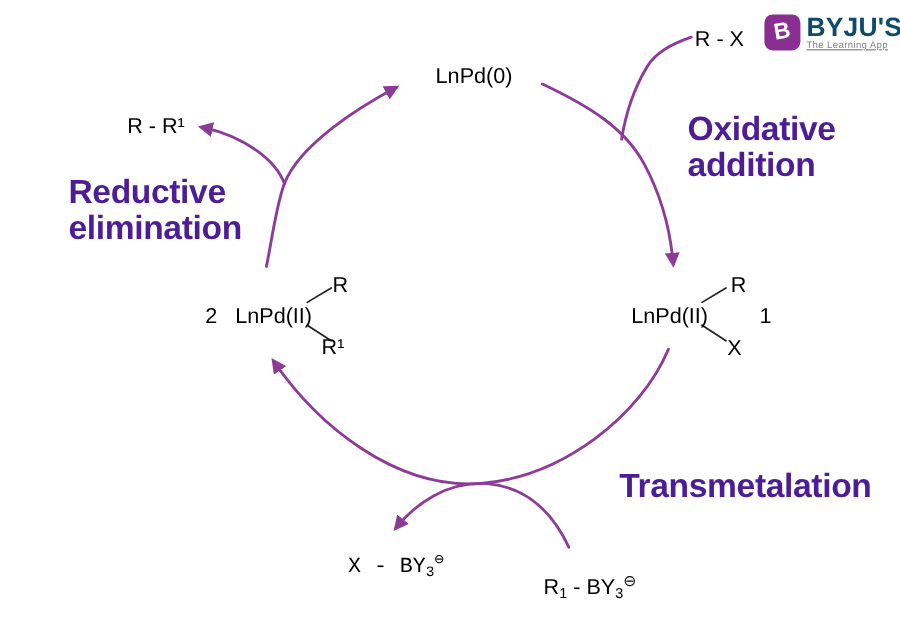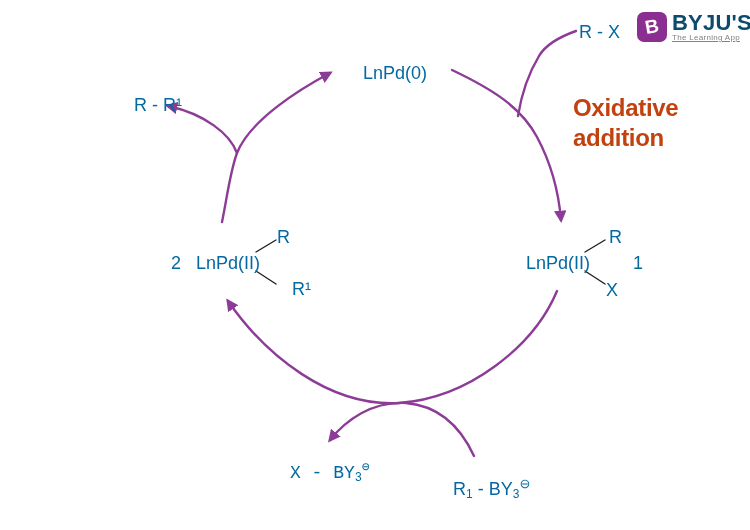--- a/index.html
+++ b/index.html
@@ -5,26 +5,26 @@
   html,body{margin:0;padding:0;background:#ffffff;}
   .canvas{
     position:relative;width:750px;height:530px;background:#ffffff;
     font-family:"Liberation Sans", sans-serif;overflow:hidden;
     -webkit-font-smoothing:antialiased;
   }
   svg.arrows{position:absolute;left:0;top:0;}
   .arrow{fill:none;stroke:#8c3c96;stroke-width:2.4;stroke-linecap:round;}
   .bond{fill:none;stroke:#231f20;stroke-width:1.4;stroke-linecap:round;}
   .formula{
-    position:absolute;font-size:18px;color:#0369a1;white-space:nowrap;line-height:20px;
+    position:absolute;font-size:18px;color:#000000;white-space:nowrap;line-height:20px;
   }
   .formula sub{font-size:12px;position:relative;top:3px;line-height:0;vertical-align:baseline;}
   .formula sup{font-size:13px;position:relative;top:-7px;line-height:0;vertical-align:baseline;}
   .steplabel{
-    position:absolute;font-size:24px;font-weight:bold;color:#c2410c;
+    position:absolute;font-size:28px;font-weight:bold;color:#4c1d95;
     line-height:30px;white-space:nowrap;letter-spacing:-0.3px;
   }
   .steplabel span{display:block;}
   .logo{position:absolute;left:637px;top:12px;display:flex;align-items:flex-start;}
   .logo-icon{
     width:30px;height:30px;background:#8b2e92;border-radius:7px;
     display:flex;align-items:center;justify-content:center;flex:0 0 auto;
   }
   .logo-icon span{
     color:#ffffff;font-weight:bold;font-size:19px;transform:rotate(-10deg);
@@ -58,46 +58,51 @@
 
     <path class="arrow" marker-end="url(#ah)" d="M 474,456 C 462,430 441,406 406,403 C 372,401 346,420 330,440"></path>
 
     <path class="bond" d="M 585,252 L 605,240"></path>
     <path class="bond" d="M 585,271 L 605,284"></path>
 
     <path class="bond" d="M 256,252 L 276,240"></path>
     <path class="bond" d="M 256,271 L 276,284"></path>
   </svg>
 
-  <div class="formula" style="left:363px;top:63px;">LnPd(0)</div>
+  <div class="formula" style="left:363px;top:53px;">LnPd(0)</div>
 
   <div class="formula" style="left:579px;top:22px;">R - X</div>
 
-  <div class="formula" style="left:106px;top:95px;margin-left:28px;">R - R¹</div>
+  <div class="formula" style="left:106px;top:95px;">R - R¹</div>
 
   <div class="formula" style="left:526px;top:253px;">LnPd(II)</div>
   <div class="formula" style="left:609px;top:227px;">R</div>
   <div class="formula" style="left:606px;top:280px;">X</div>
   <div class="formula" style="left:633px;top:253px;">1</div>
 
   <div class="formula" style="left:171px;top:253px;">2</div>
   <div class="formula" style="left:196px;top:253px;">LnPd(II)</div>
   <div class="formula" style="left:277px;top:227px;">R</div>
-  <div class="formula" style="left:292px;top:279px;">R¹</div>
+  <div class="formula" style="left:268px;top:279px;">R¹</div>
 
   <div class="formula" style="left:290px;top:463px;font-family:Liberation Mono, monospace;"><span>X - BY</span><sub>3</sub><sup>⊖</sup></div>
 
   <div class="formula" style="left:453px;top:463px;margin-top:16px;"><span>R</span><sub>1</sub><span> - BY</span><sub>3</sub><sup>⊖</sup></div>
 
   <div class="steplabel" style="left:573px;top:93px;">
     <span>Oxidative</span>
     <span>addition</span>
   </div>
 
+  <div class="steplabel" style="left:57px;top:145px;">
+    <span>Reductive</span>
+    <span>elimination</span>
+  </div>
 
+  <div class="steplabel" style="left:516px;top:390px;">Transmetalation</div>
 
   <div class="logo">
     <div class="logo-icon">
       <span>B</span>
     </div>
     <div class="logo-textblock">
       <div class="logo-name">BYJU'S</div>
       <div class="logo-tagline">The Learning App</div>
     </div>
   </div>

